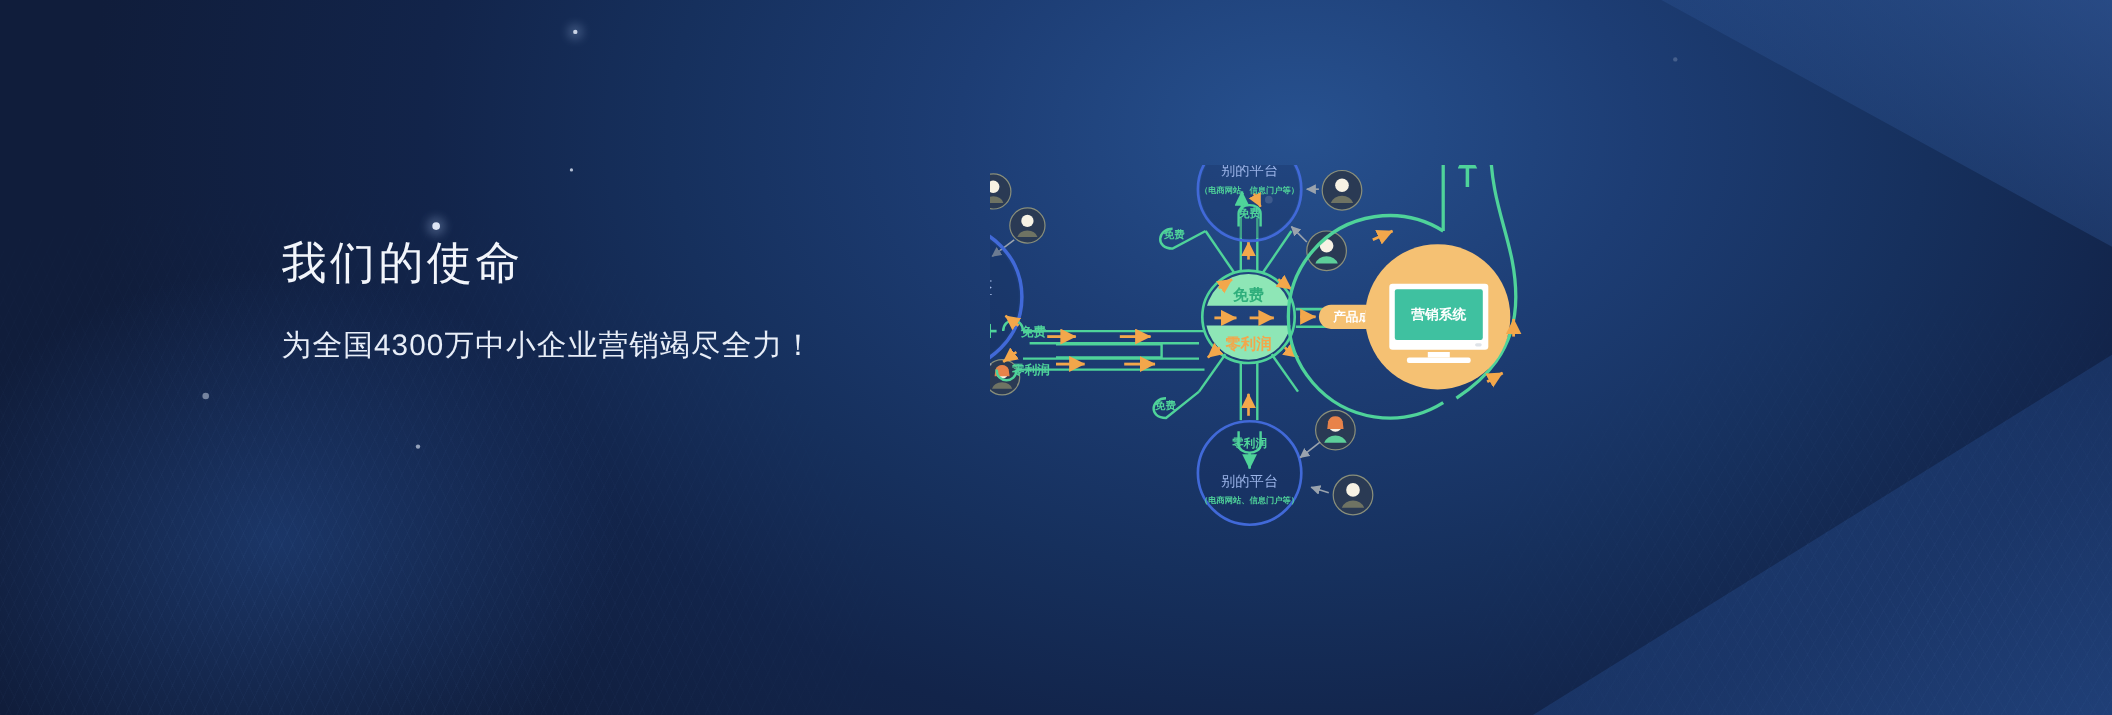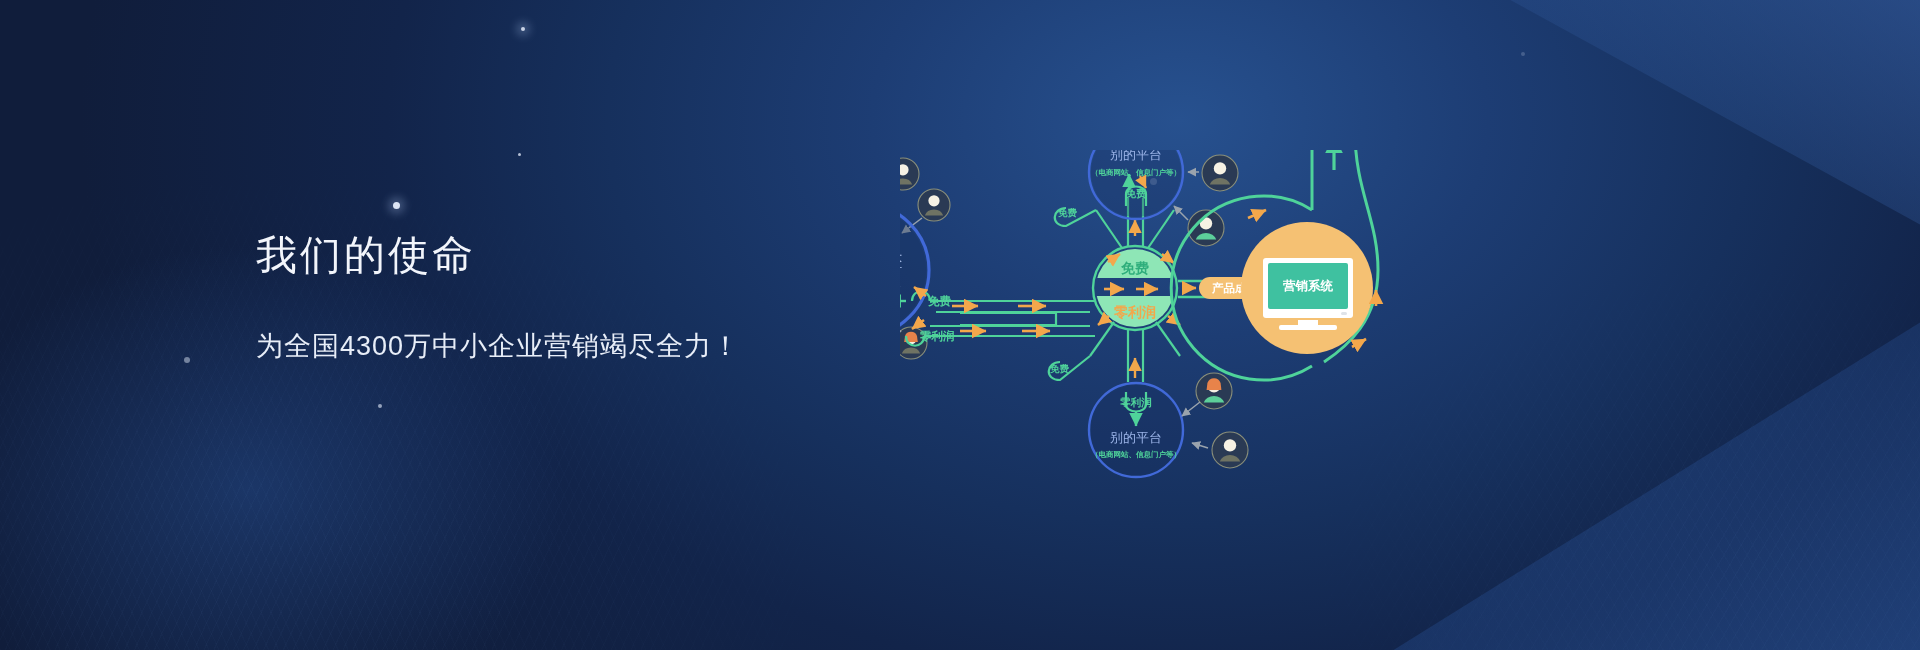--- a/index.html
+++ b/index.html
@@ -48,26 +48,26 @@
       repeating-linear-gradient(60deg, rgba(140,185,245,.11) 0 1px, rgba(0,0,0,0) 1px 10px);
     mask-image:radial-gradient(620px 420px at 1760px 560px, #000 0%, rgba(0,0,0,.5) 50%, rgba(0,0,0,0) 80%);
     -webkit-mask-image:radial-gradient(620px 420px at 1760px 560px, #000 0%, rgba(0,0,0,.5) 50%, rgba(0,0,0,0) 80%);
   }
   .spark{
     position:absolute; border-radius:50%; background:#e9f1ff;
   }
   .spark.glow{ box-shadow:0 0 9px 5px rgba(190,215,255,.28); }
 
   
-  .copy{ position:absolute; left:256px; top:231px; }
+  .copy{ position:absolute; left:256px; top:215px; }
   .mission-title{
     font-size:41px; line-height:1.2; color:#f2f5fb; letter-spacing:3px; font-weight:400;
   }
   .mission-sub{
-    margin-top:48px; font-size:27px; color:#e8eef8; letter-spacing:1px; font-weight:400;
+    margin-top:32px; font-size:27px; color:#e8eef8; letter-spacing:1px; font-weight:400;
   }
 
   
   #diagram{ position:absolute; left:900px; top:150px; width:660px; height:420px; }
   #diagram svg{ display:block; }
   .lbl{ font-family:"Liberation Sans","DejaVu Sans",sans-serif; }
 </style>
 </head>
 <body>
 

